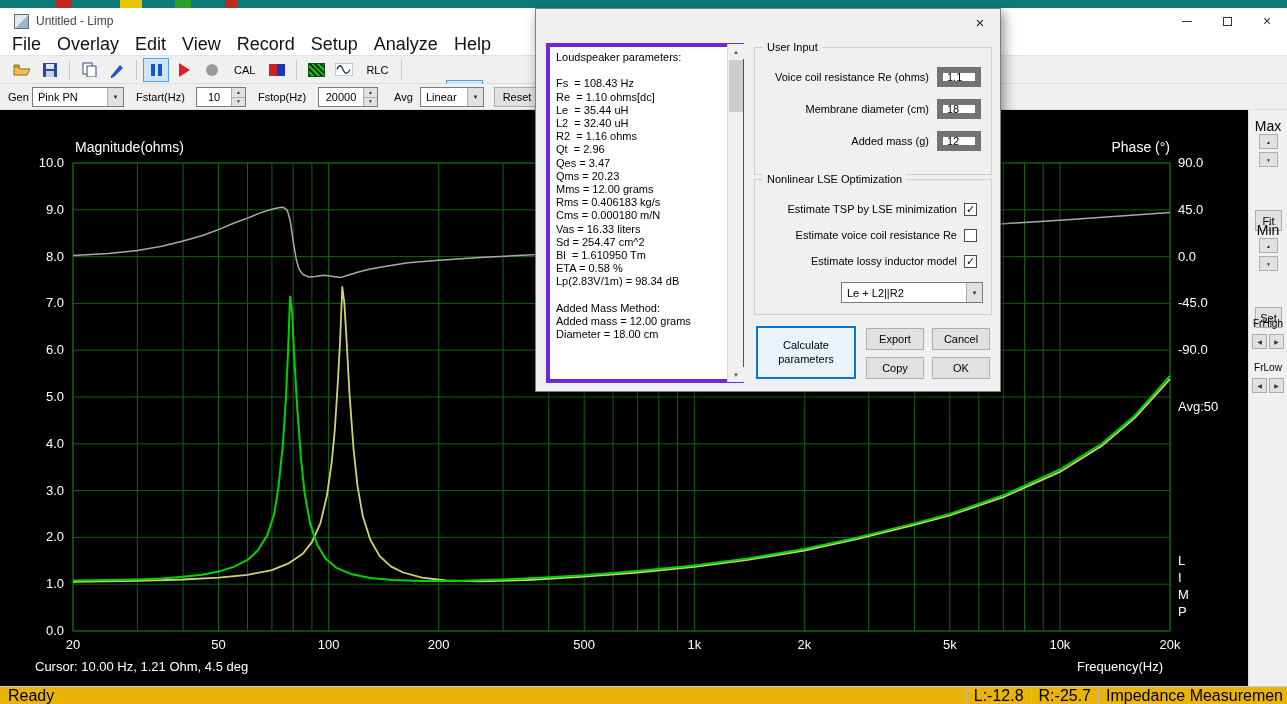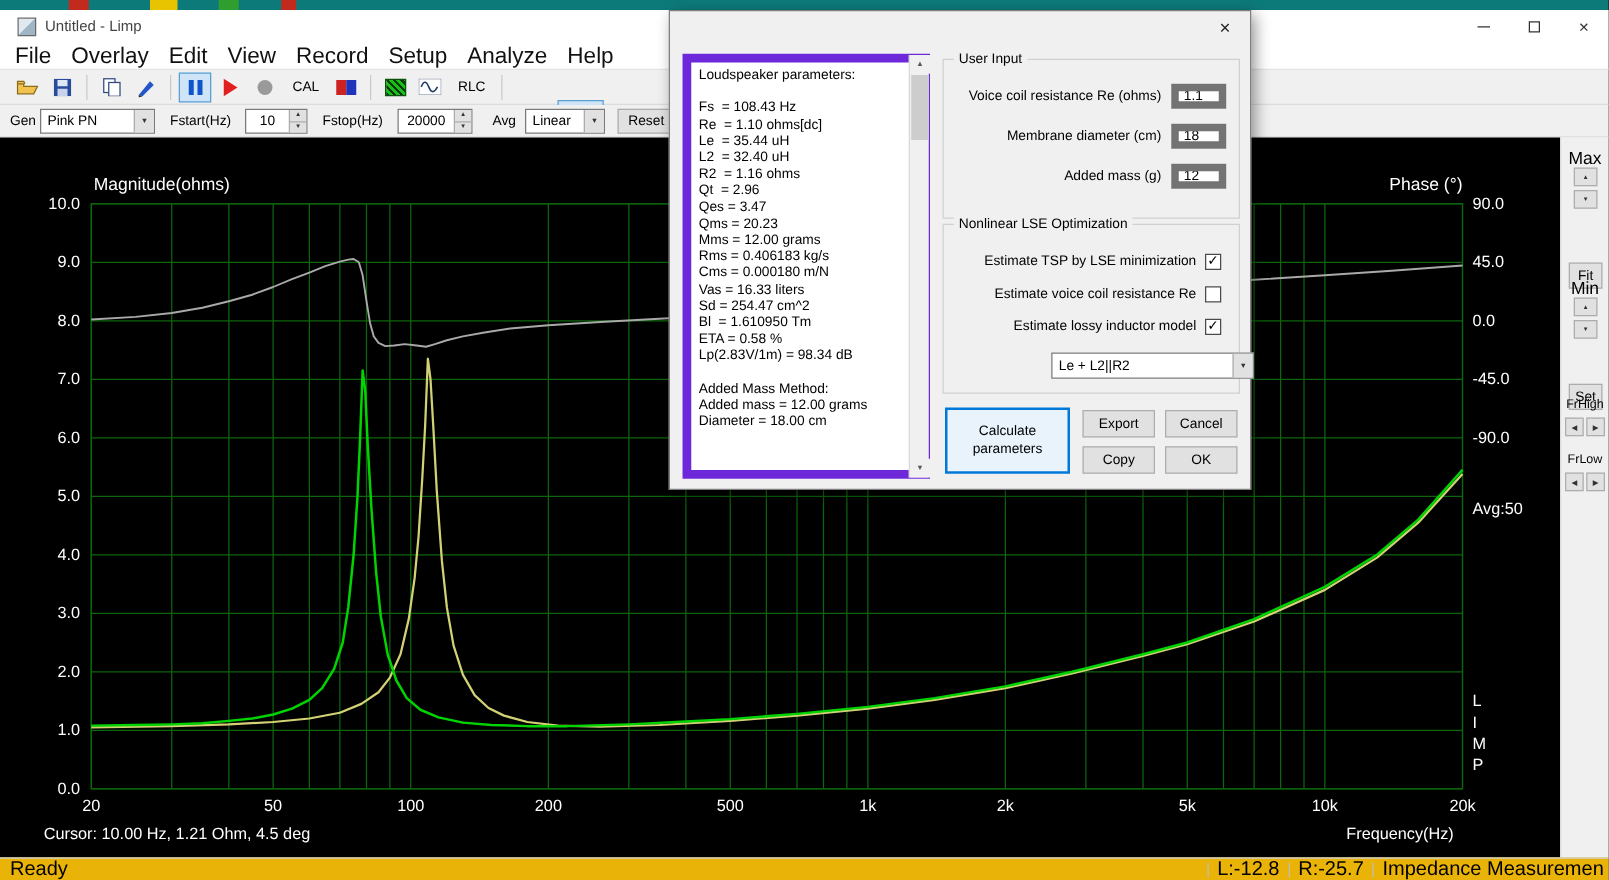--- a/index.html
+++ b/index.html
@@ -79,34 +79,34 @@
   .status-left { padding-left:8px; flex:1; }
   .status-right { display:flex; align-items:center; height:100%; }
   .sdiv { width:1px; height:12px; background:#bdbdbd; margin:0 7px; }
   .status-right span { white-space:nowrap; }
   .status-mode { padding-right:4px; }
 
   
   .dialog { position:absolute; top:8px; left:535px; width:466px; height:384px; background:#f0f0f0; border:1px solid #7f7f7f; box-shadow:3px 4px 12px rgba(0,0,0,.45); z-index:20; }
   .dlg-title { position:absolute; top:0; left:0; width:100%; height:26px; background:#fff; display:flex; align-items:center; padding-left:10px; font-size:12px; color:#000; }
   .dlg-close { position:absolute; right:6px; top:3px; width:28px; height:20px; display:flex; align-items:center; justify-content:center; font-size:15px; color:#222; }
-  .params-box { position:absolute; left:10px; top:34px; width:198px; height:340px; background:#fff; border:7px solid #6d28d9; font-size:11px; line-height:13.2px; color:#000; padding:4px 22px 4px 6px; white-space:pre; overflow:hidden; }
+  .params-box { position:absolute; left:10px; top:34px; width:198px; height:340px; background:#fff; border:4px solid #6d28d9; font-size:11px; line-height:13.2px; color:#000; padding:4px 22px 4px 6px; white-space:pre; overflow:hidden; }
   .pscroll { position:absolute; left:191px; top:35px; width:16px; height:338px; background:#f0f0f0; border-left:1px solid #d9d9d9; }
   .pscroll .sa { position:absolute; left:0; width:16px; height:15px; background:#f0f0f0; font-size:6px; color:#555; display:flex; align-items:center; justify-content:center; }
   .pscroll .sa.up { top:0; } .pscroll .sa.dn { bottom:0; }
   .pscroll .thumb { position:absolute; left:1px; top:16px; width:14px; height:52px; background:#cdcdcd; }
   .group { position:absolute; border:1px solid #d0d0d0; }
   .group-label { position:absolute; top:-7px; left:8px; background:#f0f0f0; padding:0 4px; font-size:11px; color:#000; }
   .field-row { position:absolute; left:6px; right:10px; height:22px; display:flex; align-items:center; justify-content:flex-end; gap:8px; }
   .field-row label { font-size:11px; color:#000;text-align:center; }
   .field-row input { width:44px; height:20px; border:6px solid #737373; font-size:11px; padding:0 4px; font-family:"Liberation Sans",sans-serif; }
   .check-row { position:absolute; left:6px; right:14px; height:18px; display:flex; align-items:center; justify-content:flex-end; gap:7px; }
   .check-row .check-label { font-size:11px; color:#000; }
   .checkbox { width:13px; height:13px; background:#fff; border:1px solid #4a4a4a; font-size:11px; line-height:11px; text-align:center; color:#000; }
-  .dlg-combo { position:absolute; left:86px; top:102px; width:162px; height:21px; }
+  .dlg-combo { position:absolute; left:86px; top:102px; width:142px; height:21px; }
   .dbtn { position:absolute; background:#e1e1e1; border:1px solid #adadad; font-size:11px; color:#000; display:flex; align-items:center; justify-content:center; text-align:center; }
   .dbtn.default { background:#e9f3fc; border:2px solid #0078d7; line-height:1.25; }
 </style>
 </head>
 <body>
 
 <div class="screen">
 
   <div class="bg-strip">
     <span class="sp sp1"></span>

